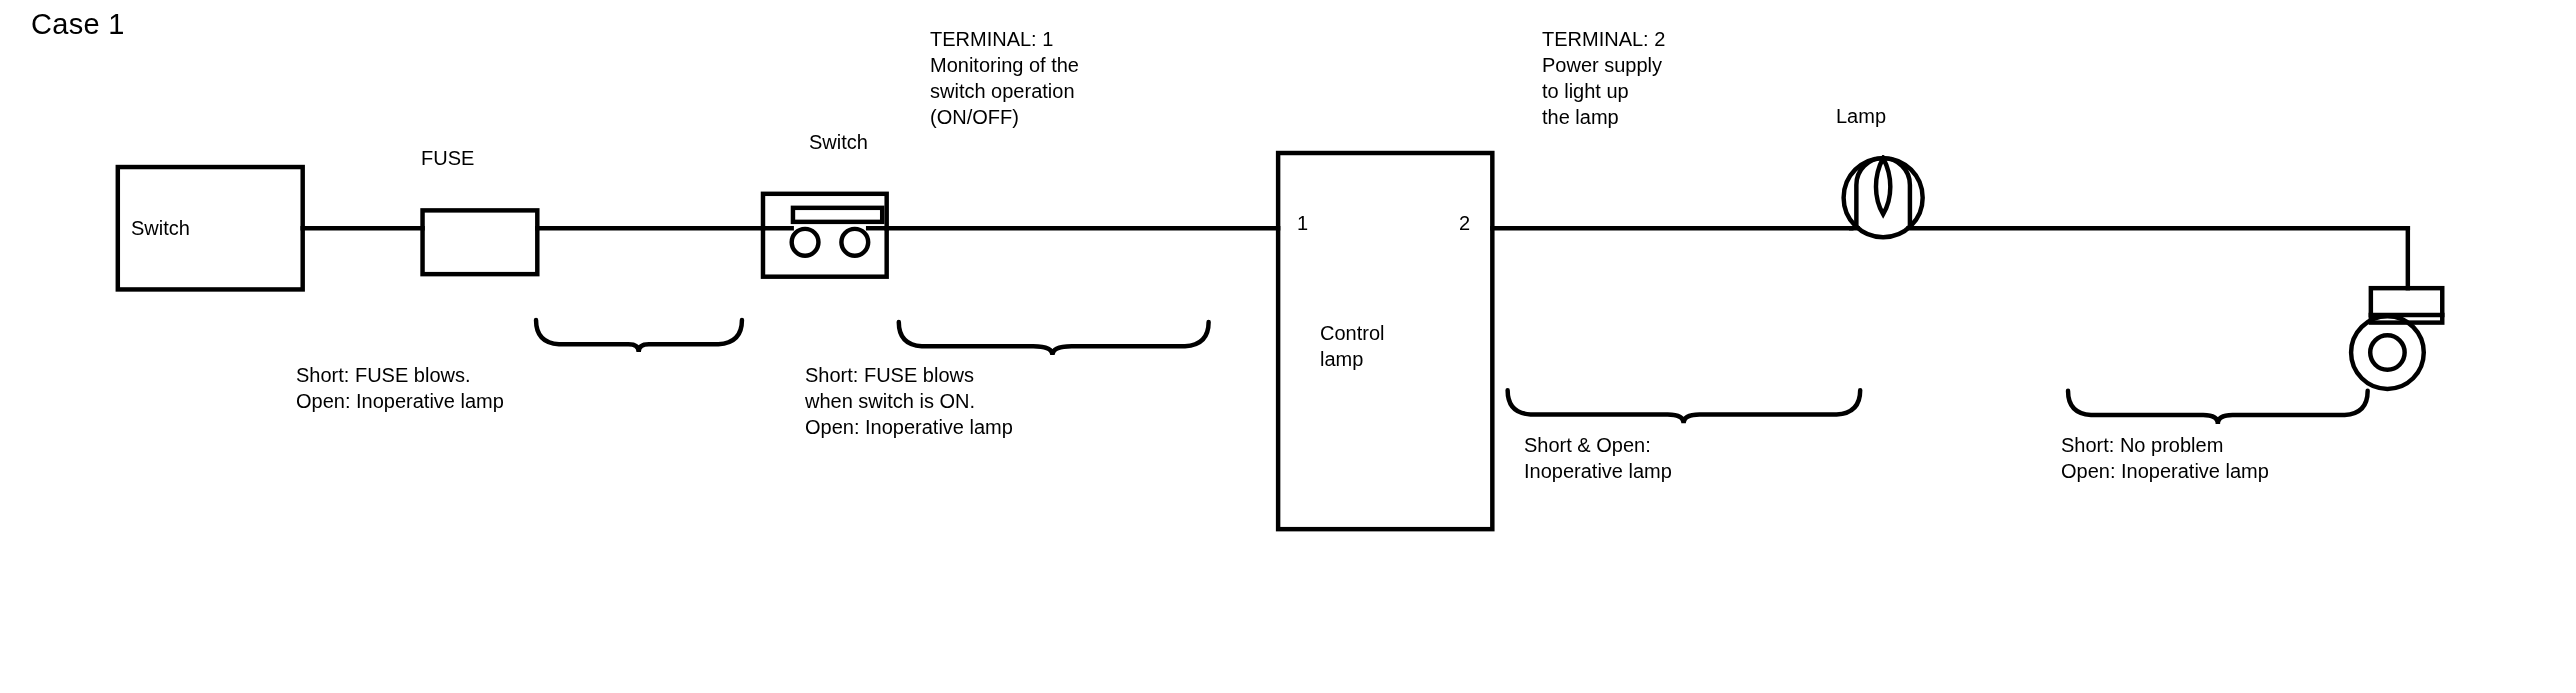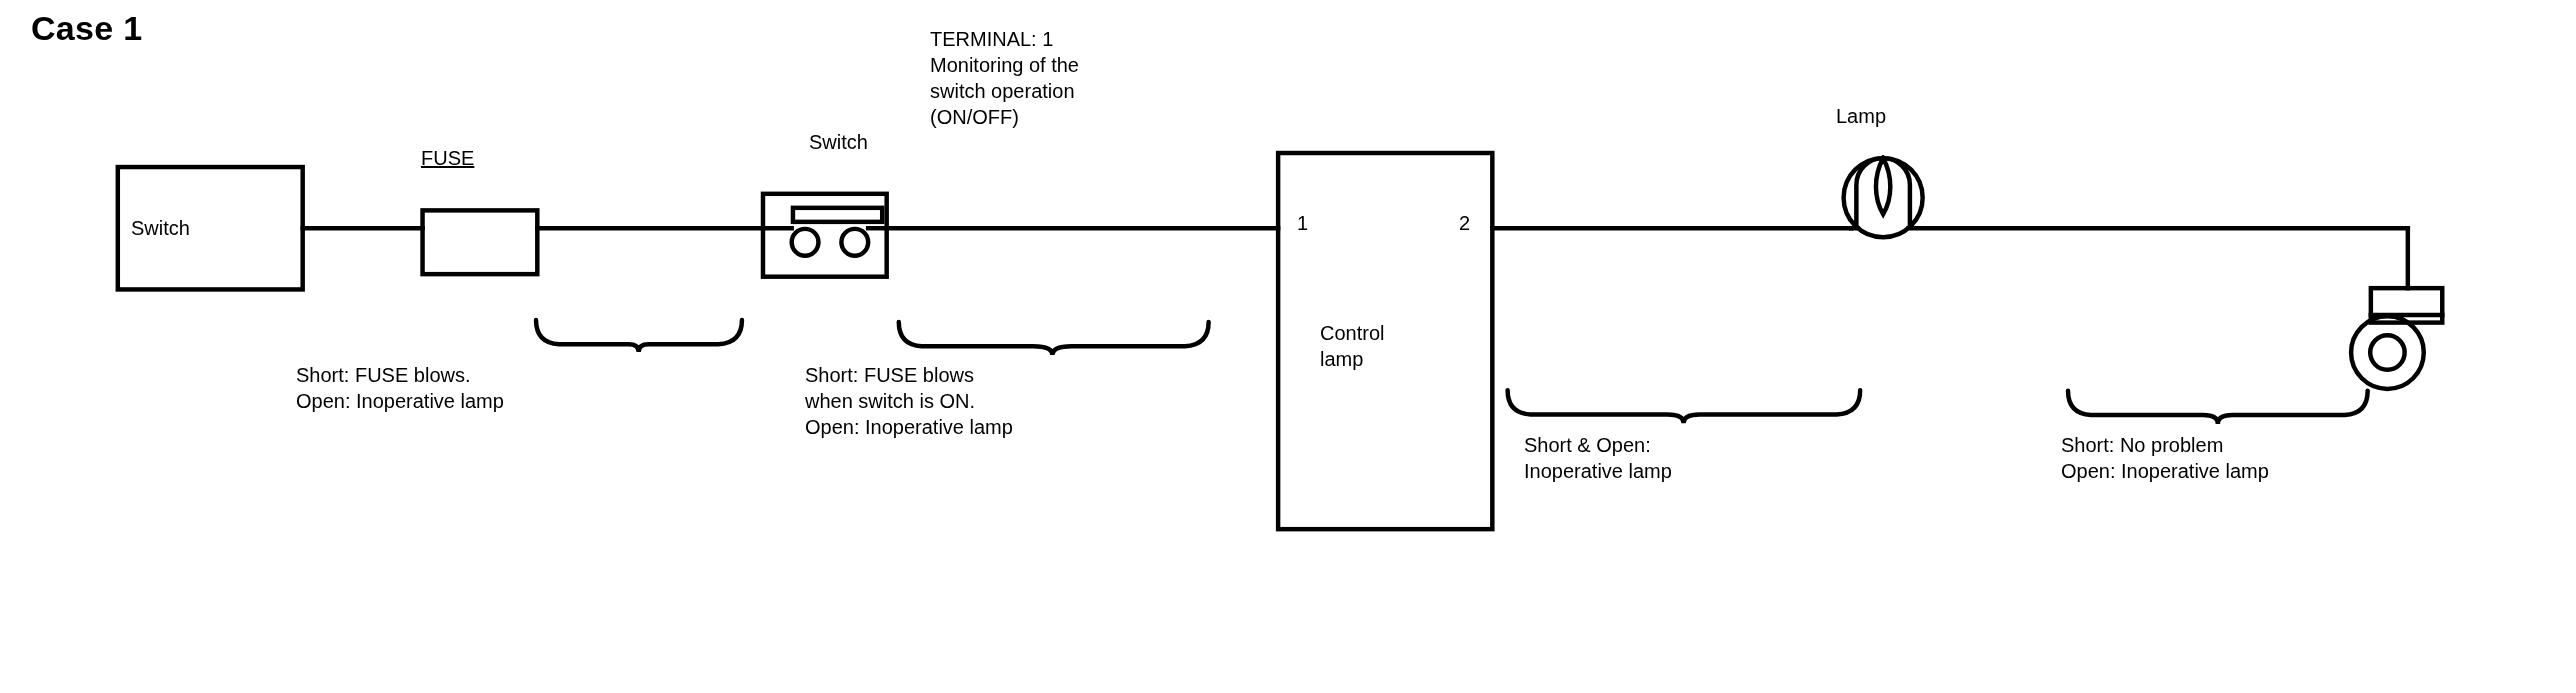--- a/index.html
+++ b/index.html
@@ -27,22 +27,22 @@
   }
   .lbl {
     position: absolute;
     white-space: pre;
     line-height: 1.30;
     font-family: "Liberation Sans", sans-serif;
     font-size: 20px;
     color: #000000;
   }
   .case-title {
-    font-size: 34px;
-    font-weight: bold;
+    font-size: 29px;
+    font-weight: normal;
     letter-spacing: 0.3px;
   }
 </style>
 </head>
 <body>
 
 <div id="canvas">
 
   <svg id="diagram-svg" viewBox="0 0 4039 1087">
     <g stroke="#000000" fill="none" stroke-width="7" stroke-linecap="square">
@@ -88,31 +88,37 @@
       <path d="M 2364 612 Q 2364 648 2400 650 L 2615 650 Q 2640 650 2640 664 Q 2640 650 2665 650 L 2880 650 Q 2917 648 2917 612" stroke-width="7" stroke-linecap="round"></path>
 
       <path d="M 3243 613 Q 3243 649 3279 651 L 3455 651 Q 3478 651 3478 665 Q 3478 651 3501 651 L 3677 651 Q 3713 649 3713 613" stroke-width="7" stroke-linecap="round"></path>
     </g>
   </svg>
 
   <div class="lbl case-title" style="left:31px; top:6.4px;">Case 1</div>
 
   <div class="lbl" style="left:131px; top:215px; width:157px;">Switch</div>
 
-  <div class="lbl" style="left:421px; top:145px;text-decoration:underline;">FUSE</div>
+  <div class="lbl" style="left:421px; top:145px;">FUSE</div>
 
   <div class="lbl" style="left:809px; top:129px;">Switch</div>
 
   <div style="position:absolute; left:930px; top:25.5px;">
     <div class="lbl" style="position:relative; left:0; top:0;">TERMINAL: 1</div>
     <div class="lbl" style="position:relative; left:0; top:0;">Monitoring of the</div>
     <div class="lbl" style="position:relative; left:0; top:0;">switch operation</div>
     <div class="lbl" style="position:relative; left:0; top:0;">(ON/OFF)</div>
   </div>
 
+  <div style="position:absolute; left:1542px; top:25.5px;">
+    <div class="lbl" style="position:relative;">TERMINAL: 2</div>
+    <div class="lbl" style="position:relative;">Power supply</div>
+    <div class="lbl" style="position:relative;">to light up</div>
+    <div class="lbl" style="position:relative;">the lamp</div>
+  </div>
 
   <div class="lbl" style="left:1297px; top:210px;">1</div>
   <div class="lbl" style="left:1459px; top:210px;">2</div>
   <div style="position:absolute; left:1320px; top:320px;">
     <div class="lbl" style="position:relative;">Control</div>
     <div class="lbl" style="position:relative;">lamp</div>
   </div>
 
   <div class="lbl" style="left:1836px; top:103px;">Lamp</div>
 

